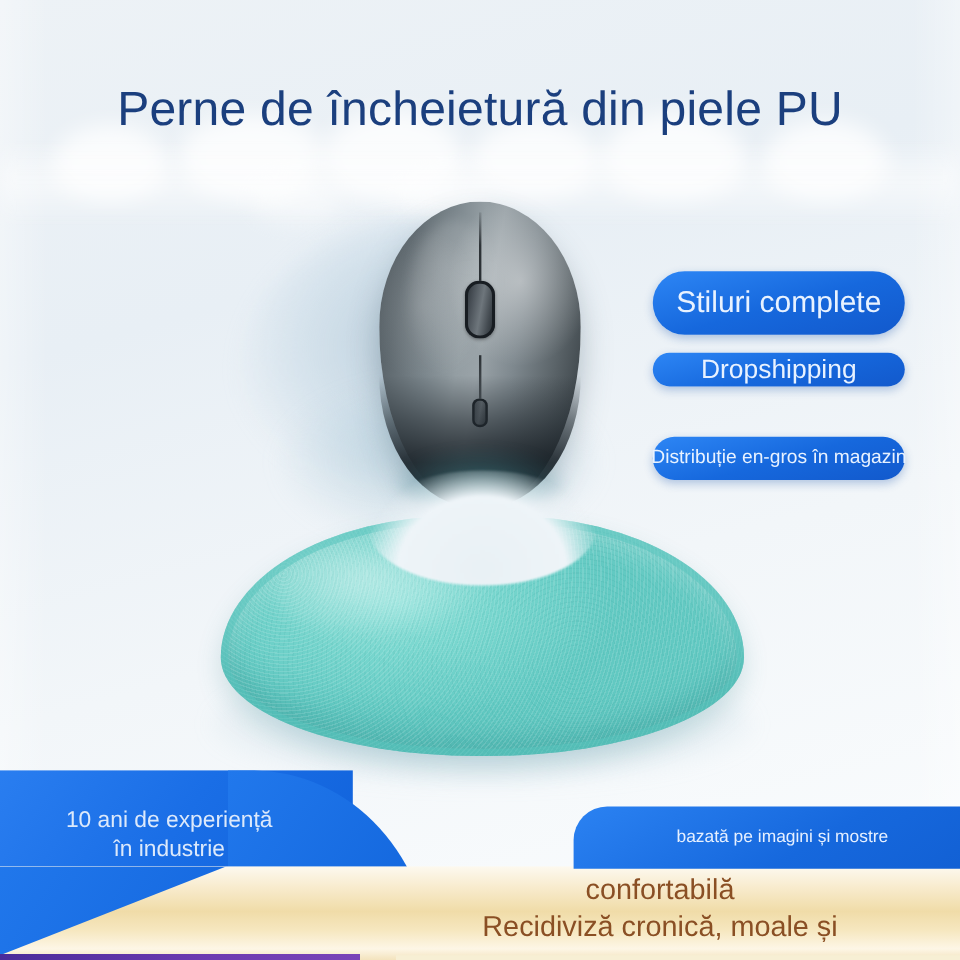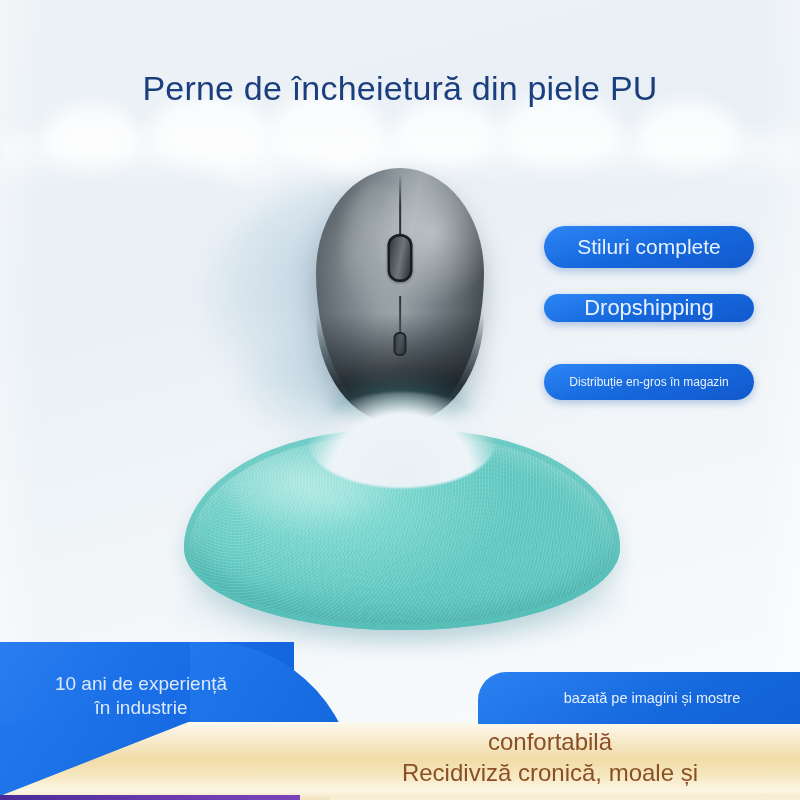--- a/index.html
+++ b/index.html
@@ -37,21 +37,21 @@
   .hazeband {
     position:absolute; left:0; top:118px; width:800px; height:70px;
     background:linear-gradient(180deg, rgba(255,255,255,0) 0%, rgba(255,255,255,.55) 45%, rgba(255,255,255,0) 100%);
     filter:blur(6px);
   }
 
   
   .title {
     position:absolute; left:0; top:69px; width:800px;
     text-align:center;
-    font-size:34px;
+    font-size:40px;
     letter-spacing:.2px;
     color:#1b3f7e;
     font-weight:400;
     white-space:nowrap;
   }
 
   
   .desk-shadow {
     position:absolute;
     left:196px; top:186px; width:260px; height:230px;
@@ -190,23 +190,23 @@
   .pill {
     position:absolute;
     display:flex; align-items:center; justify-content:center;
     color:#e8f2ff;
     background:linear-gradient(165deg, #2d86f5 0%, #1668dd 52%, #1259cc 100%);
     border-radius:999px;
     box-shadow:0 3px 8px rgba(20,80,170,.30);
     text-align:center;
     white-space:nowrap;
   }
-  .pill.p1 { left:544px; top:226px; width:210px; height:42px; font-size:21px; }
+  .pill.p1 { left:544px; top:226px; width:210px; height:53px; font-size:25px; }
   .pill.p2 { left:544px; top:294px; width:210px; height:28px; font-size:22px; }
-  .pill.p3 { left:544px; top:364px; width:210px; height:36px; font-size:12px; }
+  .pill.p3 { left:544px; top:364px; width:210px; height:36px; font-size:16px; }
 
   
   .bl-shape {
     position:absolute; left:-6px; top:642px;
     width:300px; height:164px;
     background:linear-gradient(125deg,#2a7ef0 0%, #1a6ee6 45%, #0e5fd8 100%);
     border-radius:0 0 0 0;
   }
   .bl-curve {
     position:absolute; left:190px; top:642px;

